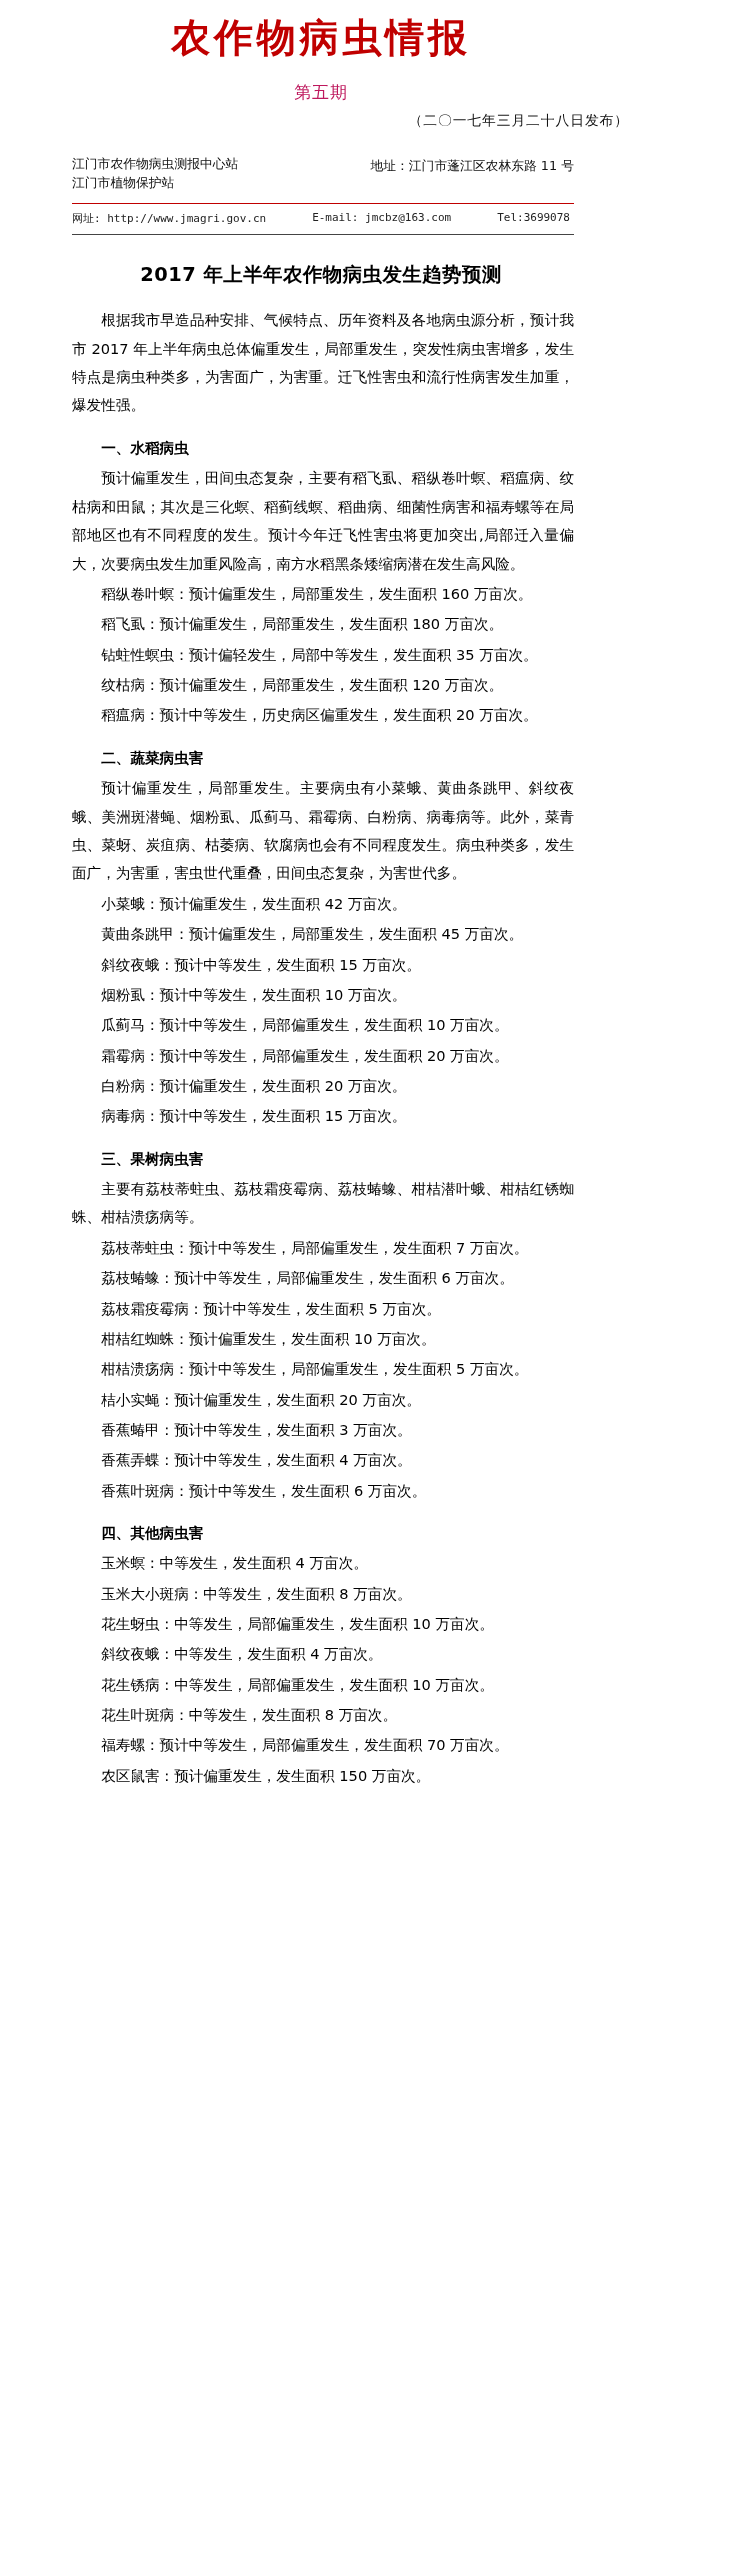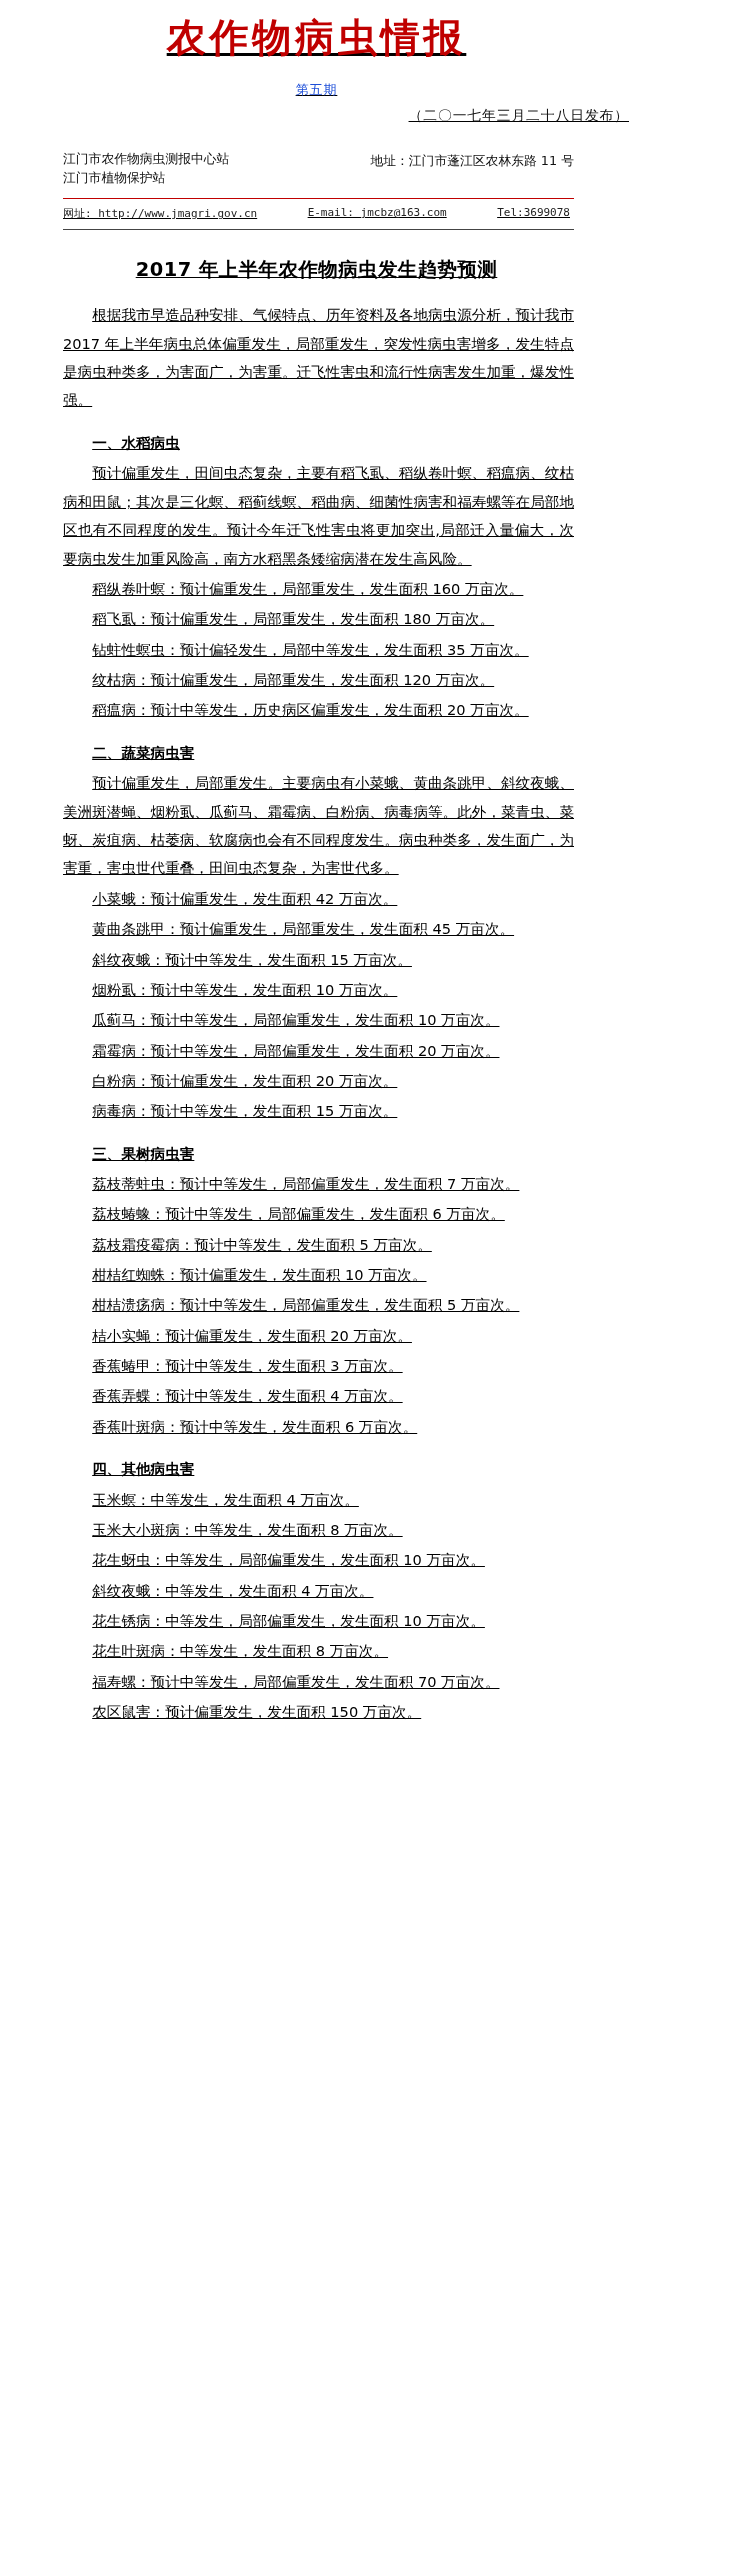--- a/index.html
+++ b/index.html
@@ -8,40 +8,39 @@
     background: #ffffff;
   }
   body {
     width: 752px;
     font-family: "DejaVu Sans", "Liberation Sans", sans-serif;
     color: #000000;
   }
   .page {
     width: 629px;
     box-sizing: border-box;
-    padding: 0 0 19px 4px;
+    padding: 0 0 19px 13px;
     background: #fff;
-    text-decoration: underline;
   }
   .masthead {
     text-align: center;
     padding-top: 13.3px;
   }
   .masthead-title {
     font-family: "DejaVu Serif", "Liberation Serif", serif;
     font-size: 39px;
     font-weight: bold;
     color: #c00000;
     letter-spacing: 3.8px;
     line-height: 1.25;
   }
   .issue-line {
     text-align: center;
-    font-size: 13px;
-    color: #1d4ed8;
+    font-size: 17px;
+    color: #be185d;
     margin-top: 19px;
     letter-spacing: 0.9px;
   }
   .date-line {
     text-align: right;
     font-size: 13.8px;
     color: #111;
     margin-top: 7.6px;
     letter-spacing: 0.9px;
   }
@@ -156,20 +155,21 @@
     <p class="item">小菜蛾：预计偏重发生，发生面积 42 万亩次。</p>
     <p class="item">黄曲条跳甲：预计偏重发生，局部重发生，发生面积 45 万亩次。</p>
     <p class="item">斜纹夜蛾：预计中等发生，发生面积 15 万亩次。</p>
     <p class="item">烟粉虱：预计中等发生，发生面积 10 万亩次。</p>
     <p class="item">瓜蓟马：预计中等发生，局部偏重发生，发生面积 10 万亩次。</p>
     <p class="item">霜霉病：预计中等发生，局部偏重发生，发生面积 20 万亩次。</p>
     <p class="item">白粉病：预计偏重发生，发生面积 20 万亩次。</p>
     <p class="item">病毒病：预计中等发生，发生面积 15 万亩次。</p>
 
     <p class="sec">三、果树病虫害</p>
+    <p class="item">主要有荔枝蒂蛀虫、荔枝霜疫霉病、荔枝蝽蟓、柑桔潜叶蛾、柑桔红锈蜘蛛、柑桔溃疡病等。</p>
     <p class="item">荔枝蒂蛀虫：预计中等发生，局部偏重发生，发生面积 7 万亩次。</p>
     <p class="item">荔枝蝽蟓：预计中等发生，局部偏重发生，发生面积 6 万亩次。</p>
     <p class="item">荔枝霜疫霉病：预计中等发生，发生面积 5 万亩次。</p>
     <p class="item">柑桔红蜘蛛：预计偏重发生，发生面积 10 万亩次。</p>
     <p class="item">柑桔溃疡病：预计中等发生，局部偏重发生，发生面积 5 万亩次。</p>
     <p class="item">桔小实蝇：预计偏重发生，发生面积 20 万亩次。</p>
     <p class="item">香蕉蝽甲：预计中等发生，发生面积 3 万亩次。</p>
     <p class="item">香蕉弄蝶：预计中等发生，发生面积 4 万亩次。</p>
     <p class="item">香蕉叶斑病：预计中等发生，发生面积 6 万亩次。</p>
 

